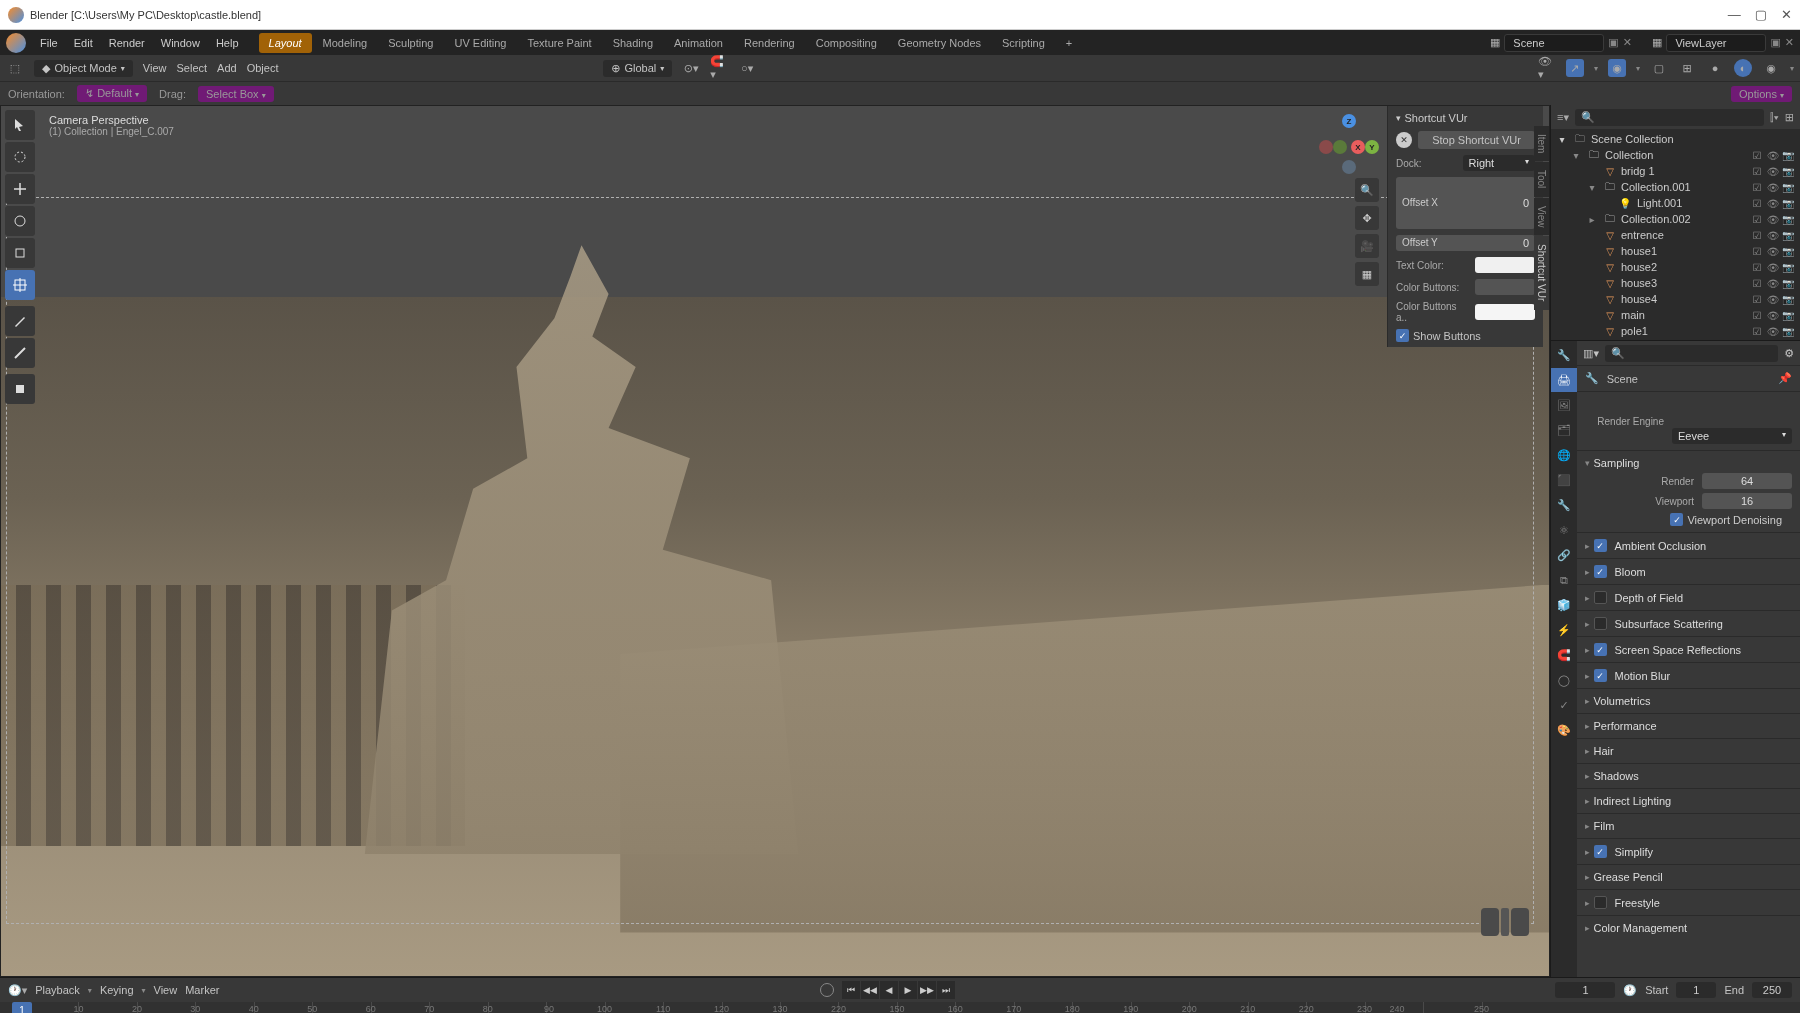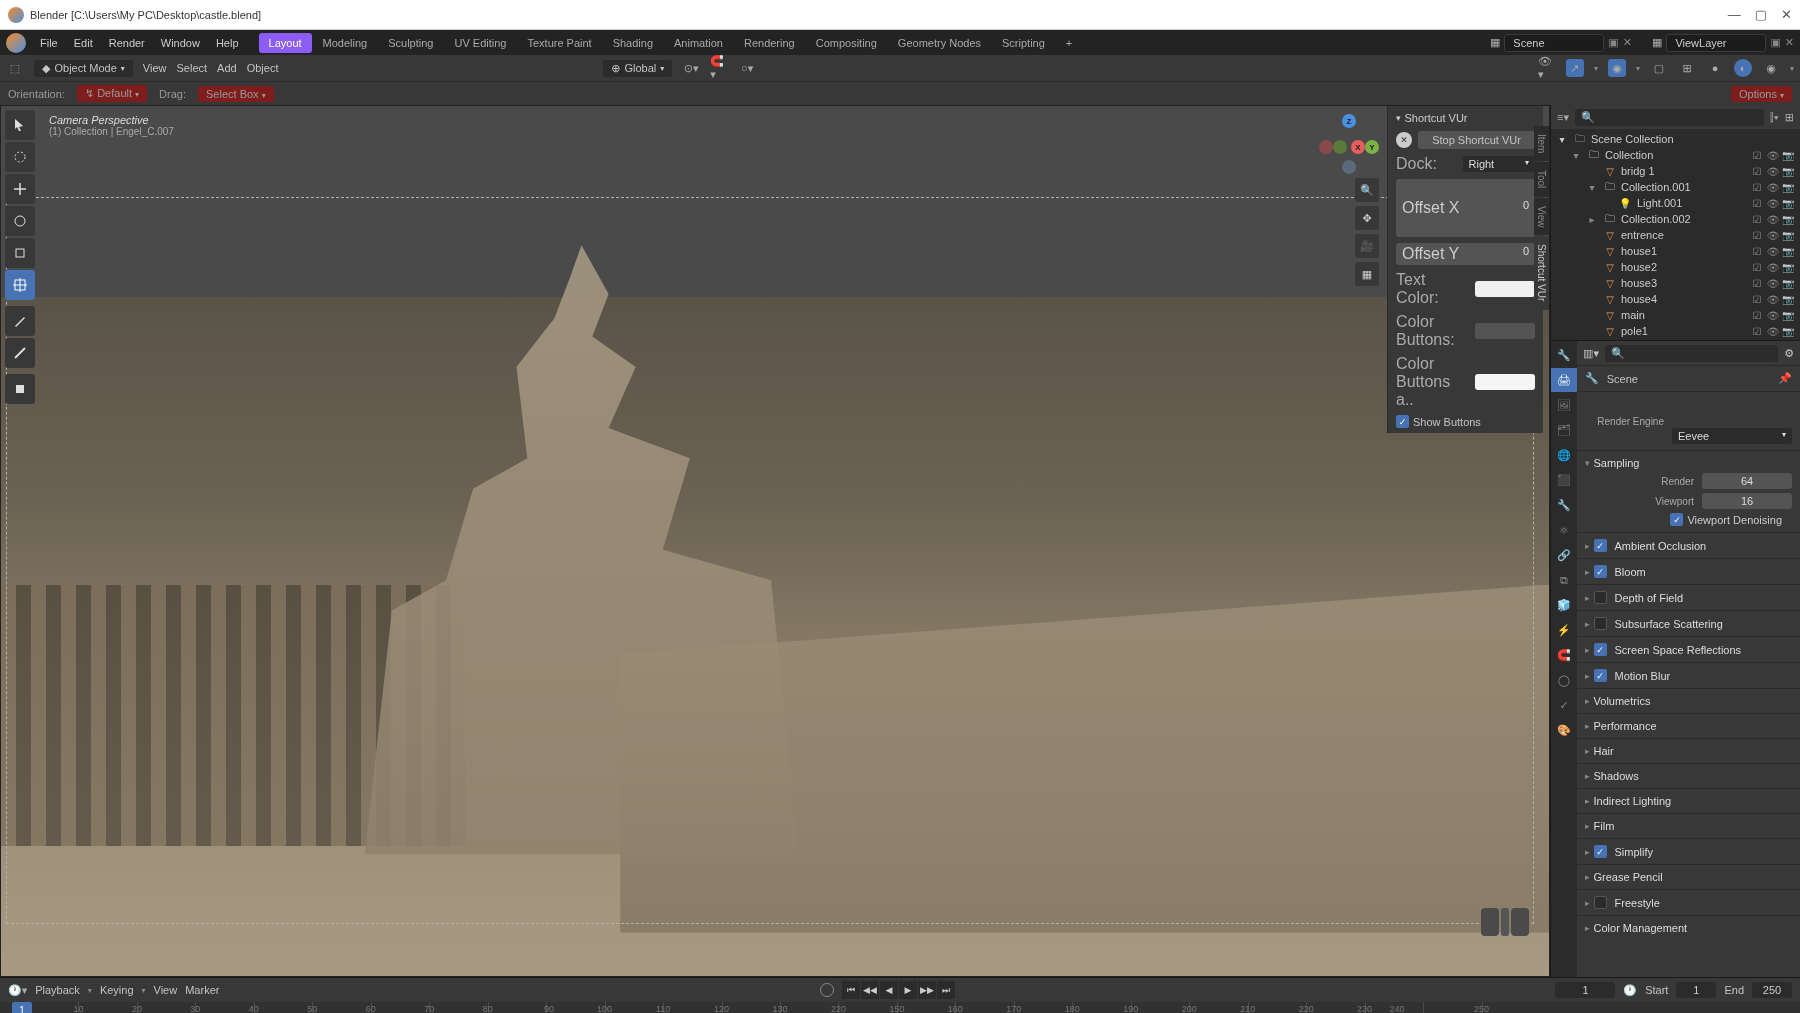--- a/index.html
+++ b/index.html
@@ -9,35 +9,35 @@
 .logo-s { width:16px; height:16px; border-radius:50%; background:linear-gradient(135deg,#f78c2a,#4a90e2); }
 .winbtns { display:flex; align-items:center; gap:14px; color:#555; }
 .winbtns span { cursor:pointer; font-size:13px; }
 
 .chrome { background:#232323; color:#c4c4c4; }
 .menubar { height:25px; display:flex; align-items:center; padding:0 6px; gap:2px; }
 .logo2 { width:20px; height:20px; border-radius:50%; background:linear-gradient(135deg,#f78c2a,#4a90e2); margin-right:4px; }
 .menubar .m { padding:3px 8px; cursor:pointer; color:#ccc; }
 .menubar .ws { flex:1; display:flex; gap:1px; margin-left:10px; }
 .menubar .ws .t { padding:4px 10px; color:#aaa; cursor:pointer; }
-.menubar .ws .t.active { background:#8b5cf6; color:#fff; border-radius:3px; }
+.menubar .ws .t.active { background:#a16207; color:#fff; border-radius:3px;font-style:italic; }
 .scenebox { display:flex; align-items:center; gap:4px; }
 .scenein { background:#1c1c1c; border:1px solid #3a3a3a; padding:2px 8px; width:100px; color:#ccc; border-radius:3px; }
 
 .toolbar { height:26px; display:flex; align-items:center; padding:0 6px; gap:10px; background:#383838; }
 .modesel { background:#2b2b2b; padding:2px 8px; border-radius:3px; display:flex; align-items:center; gap:4px; }
 .toolic { width:18px; height:18px; display:flex; align-items:center; justify-content:center; color:#aaa; cursor:pointer; }
 
 .subtool { height:24px; display:flex; align-items:center; padding:0 8px; gap:12px; background:#383838; border-top:1px solid #2a2a2a; color:#999; }
-.darkin { background:#7f1d1d; padding:2px 8px; border-radius:3px; }
+.darkin { background:#701a75; padding:2px 8px; border-radius:3px; }
 
 .workarea { display:flex; height:872px; background:#2e2e2e; }
 .viewport { flex:1; position:relative; background:#4a4a4a; border:1px solid #222; }
 .vp-label { position:absolute; top:8px; left:48px; color:#ccc; }
-.vp-label .t1 { font-weight:500; color:#ddd;font-style:italic; }
+.vp-label .t1 { font-weight:500; color:#ddd; }
 .vp-label .t2 { font-size:10px; color:#aaa; }
 .camera-border { position:absolute; top:10.5%; left:0.3%; right:1%; bottom:6%; border:1px dashed #b0b0b0; }
 .castle-img { position:absolute; inset:0; background:linear-gradient(180deg,#4a4a4a 0%,#4a4a4a 22%,#5a5348 22%,#6b6253 45%,#8a7d68 65%,#9b8e78 80%,#a89a82 100%); }
 .castle-shape { position:absolute; left:20%; top:16%; width:35%; height:70%; background:linear-gradient(180deg,#aa9d86,#8f826c); clip-path:polygon(50% 0,55% 8%,52% 15%,60% 20%,55% 30%,70% 35%,65% 50%,85% 55%,90% 100%,10% 100%,15% 60%,25% 55%,30% 40%,40% 35%,38% 20%,45% 12%,48% 5%); opacity:0.85; }
 .bridge { position:absolute; right:0; top:55%; width:60%; height:40%; background:linear-gradient(180deg,#9d9079,#837661); clip-path:polygon(0 20%,100% 0,100% 100%,0 100%); opacity:0.8; }
 .arches { position:absolute; left:0; top:55%; width:30%; height:30%; background:repeating-linear-gradient(90deg,#7a6d58 0,#7a6d58 15px,#4a4238 15px,#4a4238 30px); opacity:0.7; }
 
 .tool-col { position:absolute; left:4px; top:4px; display:flex; flex-direction:column; gap:2px; }
 .tool-col .tb { width:30px; height:30px; background:#383838; border-radius:3px; display:flex; align-items:center; justify-content:center; color:#ccc; cursor:pointer; }
 .tool-col .tb.active { background:#4772b3; }
@@ -52,21 +52,21 @@
 .gizmo .y2 { background:#5a7a3a; top:26px; left:14px; }
 .view-icons { position:absolute; right:170px; top:72px; display:flex; flex-direction:column; gap:4px; }
 .view-icons .vi { width:24px; height:24px; background:#383838; border-radius:3px; display:flex; align-items:center; justify-content:center; color:#ccc; cursor:pointer; }
 
 .npanel { position:absolute; right:6px; top:0; width:156px; background:#383838; border-left:1px solid #2a2a2a; padding:2px; }
 .np-tabs { position:absolute; right:0; top:20px; writing-mode:vertical-rl; display:flex; gap:1px; }
 .np-tabs .nt { padding:8px 2px; background:#2b2b2b; color:#888; cursor:pointer; font-size:10px; }
 .np-tabs .nt.active { background:#383838; color:#ccc; }
 .np-head { padding:4px 6px; color:#ccc; display:flex; align-items:center; gap:4px; }
 .np-row { display:flex; align-items:center; padding:3px 6px; gap:6px; }
-.np-row .l { flex:1; color:#aaa; font-size:16px; }
+.np-row .l { flex:1; color:#aaa; font-size:10px; }
 .np-row .sel { background:#2b2b2b; padding:2px 6px; border-radius:3px; flex:1; color:#ddd; }
 .np-row .sw { width:60px; height:16px; border-radius:3px; }
 .np-btn { background:#545454; padding:3px 8px; border-radius:3px; text-align:center; cursor:pointer; display:flex; align-items:center; gap:6px; }
 
 .right-pane { width:250px; display:flex; flex-direction:column; background:#383838; border-left:1px solid #1a1a1a; }
 .outliner { height:236px; display:flex; flex-direction:column; border-bottom:1px solid #1a1a1a; }
 .out-head { height:24px; display:flex; align-items:center; padding:0 6px; gap:6px; background:#383838; }
 .out-search { flex:1; background:#2b2b2b; border-radius:3px; padding:2px 6px; color:#777; }
 .out-tree { flex:1; overflow:auto; background:#2b2b2b; padding:2px 0; }
 .out-row { display:flex; align-items:center; padding:1px 4px; color:#ccc; cursor:pointer; }

